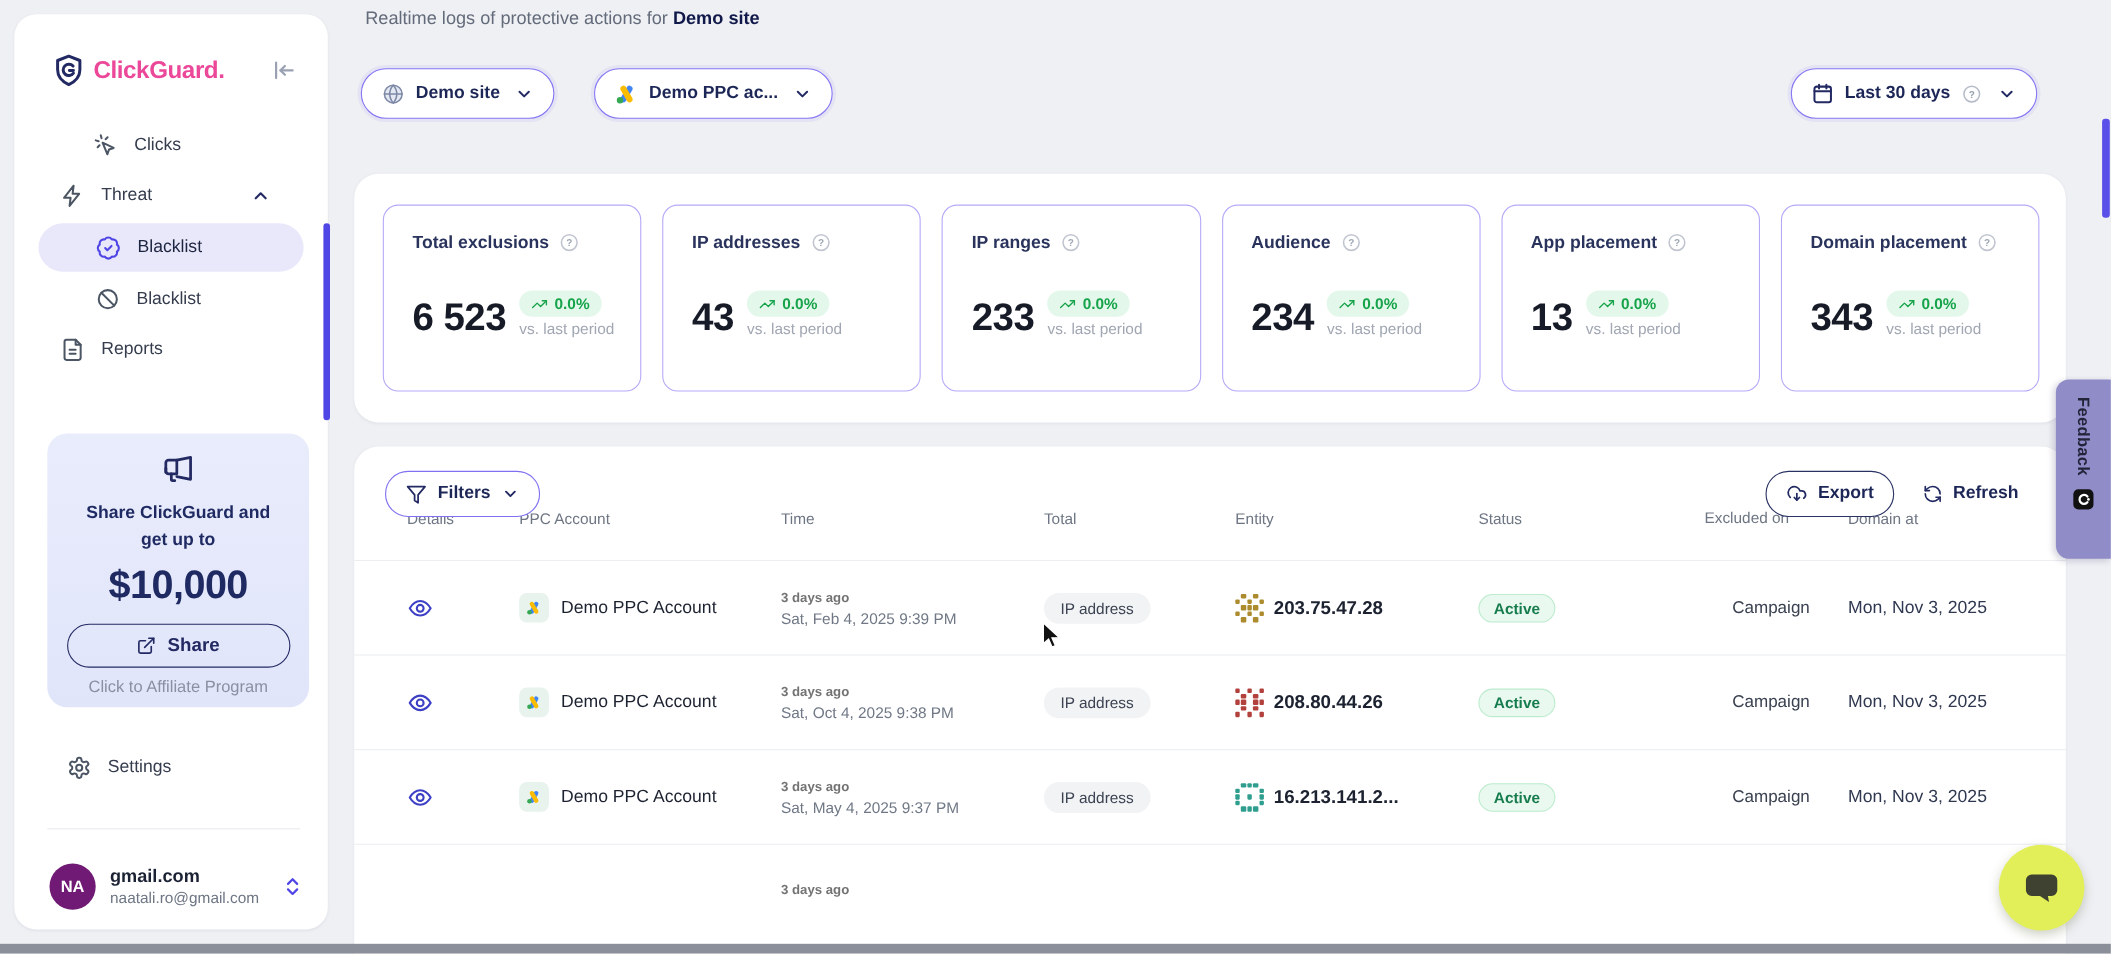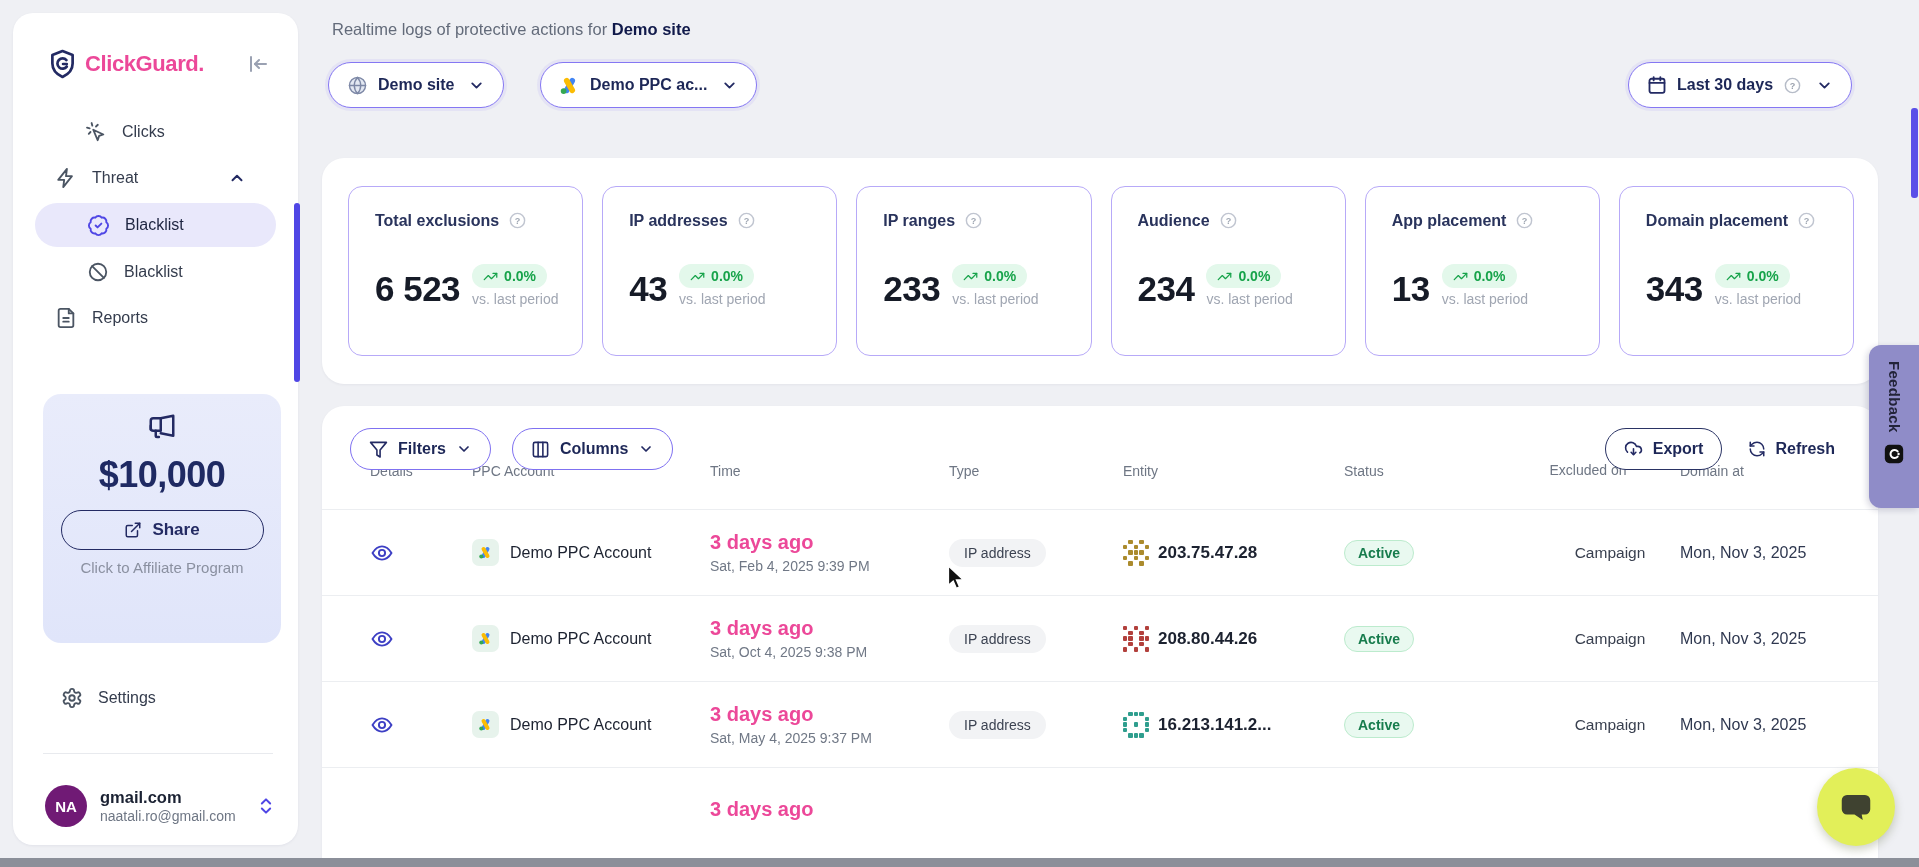--- a/index.html
+++ b/index.html
@@ -61,21 +61,21 @@
 
   .user-row { position:absolute; left:32px; right:22px; top:772px; display:flex; align-items:center; cursor:pointer; }
   .avatar { width:42px; height:42px; border-radius:50%; background:#701a75; color:#fff;
     display:flex; align-items:center; justify-content:center; font-size:15px; font-weight:600; }
   .user-texts { margin-left:13px; line-height:1.25; }
   .user-name { font-size:16.5px; font-weight:700; color:#1b2233; }
   .user-email { font-size:14px; color:#6e7684; }
   .user-chev { margin-left:auto; color:#4f46e5; }
 
   
-  .subtitle { left:332px; top:20px; font-size:16.5px; color:#636b7a; }
+  .subtitle { left:332px; top:8px; font-size:16.5px; color:#636b7a; }
   .subtitle b { color:#10194a; font-weight:700; }
 
   .pill-select {
     position:absolute; top:62px; height:46px; border:1.6px solid #8577f3; border-radius:23px;
     background:#fff; display:flex; align-items:center; padding:0 18px; gap:10px;
     color:#1d2757; font-size:16px; font-weight:600; cursor:pointer;
     box-shadow:0 0 0 3px rgba(133,119,243,.10);
   }
   .pill-select .chev { color:#232a63; margin-left:4px; }
 
@@ -109,21 +109,21 @@
 
   .grid-row { display:grid; grid-template-columns:102px 238px 239px 174px 221px 196px 140px 1fr;
     align-items:center; padding:0 48px; }
   .thead { height:78px; margin-top:26px; border-bottom:1px solid #eceef1;
     font-size:14px; color:#6e7684; font-weight:400; }
   .th-center { text-align:center; max-width:96px; line-height:19px; }
   .trow { height:86px; border-bottom:1px solid #eceef1; }
   .eye-btn { color:#3d3fc4; cursor:pointer; width:24px; }
   .acct-cell { display:flex; align-items:center; gap:11px; font-size:16px; font-weight:500; color:#1c2230; }
   .acct-chip { width:27px; height:27px; border-radius:7px; background:#e7f3ec; display:flex; align-items:center; justify-content:center; }
-  .time-main { font-size:20px; font-weight:600; color:#ec4899; }
+  .time-main { font-size:12px; font-weight:600; color:#737373; }
   .time-sub { font-size:14px; color:#707886; margin-top:4px; }
   .type-pill { display:inline-block; background:#f2f3f5; color:#3c4352; font-size:14px; padding:6px 15px;
     border-radius:999px; width:max-content; }
   .type-pill:empty, .status-pill:empty { display:none; }
   .entity-cell { display:flex; align-items:center; gap:9px; font-size:17px; font-weight:600; color:#1c2230; }
   .identicon { display:grid; grid-template-rows:repeat(5,1fr); grid-template-columns:repeat(5,1fr);
     width:26px; height:26px; gap:1px; flex:none; }
   .identicon i { border-radius:1px; }
   .status-pill { display:inline-block; background:#e9f9f0; border:1px solid #bcebcd; color:#177c4d;
     font-size:14px; font-weight:600; padding:4px 13px; border-radius:999px; width:max-content; }
@@ -236,20 +236,24 @@
 
   <div class="promo">
     <span class="mega">
       <svg width="30" height="30" viewBox="0 0 24 24" class="ic">
         <path d="M3 11v3"></path>
           <path d="M11 5 21 3v16l-10-2"></path>
           <path d="M11 5H5a2 2 0 0 0-2 2v6a2 2 0 0 0 2 2h6V5z"></path>
           <path d="M7 15v4a1 1 0 0 0 1 1h1.5"></path>
       </svg>
     </span>
+    <div class="promo-line">
+      <span>Share ClickGuard and</span><br>
+      <span>get up to</span>
+    </div>
     <div class="promo-amount">$10,000</div>
     <button class="share-btn">
       <span>
         <svg width="18" height="18" viewBox="0 0 24 24" class="ic">
           <path d="M18 13v6a2 2 0 0 1-2 2H5a2 2 0 0 1-2-2V8a2 2 0 0 1 2-2h6"></path>
           <path d="M15 3h6v6"></path>
             <path d="M10 14 21 3"></path>
         </svg>
       </span>
       <span>Share</span>
@@ -486,30 +490,20 @@
     <button class="btn-outline">
       <svg width="19" height="19" viewBox="0 0 24 24" class="ic" style="color:#232a63">
           <path d="M22 3H2l8 9.5V19l4 2.5V12.5L22 3z"></path>
         </svg>
       <span>Filters</span>
       <svg width="16" height="16" viewBox="0 0 24 24" class="ic" style="stroke-width:2.6;color:#232a63">
           <path d="m6 9 6 6 6-6"></path>
         </svg>
     </button>
     <span class="gap"></span>
-    <button class="btn-outline">
-      <svg width="19" height="19" viewBox="0 0 24 24" class="ic" style="color:#232a63">
-          <rect x="3" y="3" width="18" height="18" rx="2"></rect>
-          <path d="M9 3v18M15 3v18"></path>
-        </svg>
-      <span>Columns</span>
-      <svg width="16" height="16" viewBox="0 0 24 24" class="ic" style="stroke-width:2.6;color:#232a63">
-          <path d="m6 9 6 6 6-6"></path>
-        </svg>
-    </button>
     <span class="spacer"></span>
     <button class="btn-outline navy">
       <svg width="19" height="19" viewBox="0 0 24 24" class="ic" style="color:#232a63">
           <path d="M4.4 15.3A7 7 0 1 1 15.7 8h1.8a4.5 4.5 0 0 1 2.4 8.3"></path>
           <path d="M12 11v7"></path>
           <path d="m9 15.5 3 3 3-3"></path>
         </svg>
       <span>Export</span>
     </button>
     <span class="gap2"></span>
@@ -521,21 +515,21 @@
           <path d="M16 16h5v5"></path>
         </svg>
       <span>Refresh</span>
     </button>
   </div>
 
   <div class="grid-row thead">
     <span>Details</span>
     <span>PPC Account</span>
     <span>Time</span>
-    <span>Type</span>
+    <span>Total</span>
     <span>Entity</span>
     <span>Status</span>
     <span class="th-center">Excluded on</span>
     <span>Domain at</span>
   </div>
 
   <div class="grid-row trow">
     <span class="eye-btn">
       <svg width="24" height="24" viewBox="0 0 24 24" class="ic" style="stroke-width:1.9">
           <path d="M2.5 12C5.2 7.5 8.3 5.4 12 5.4s6.8 2.1 9.5 6.6c-2.7 4.5-5.8 6.6-9.5 6.6S5.2 16.5 2.5 12z"></path>

